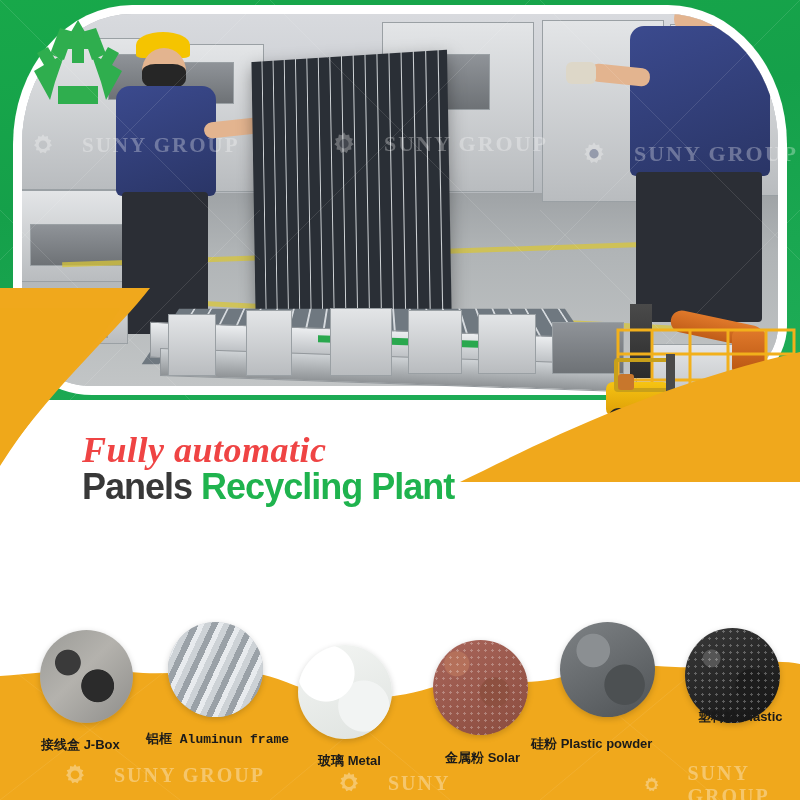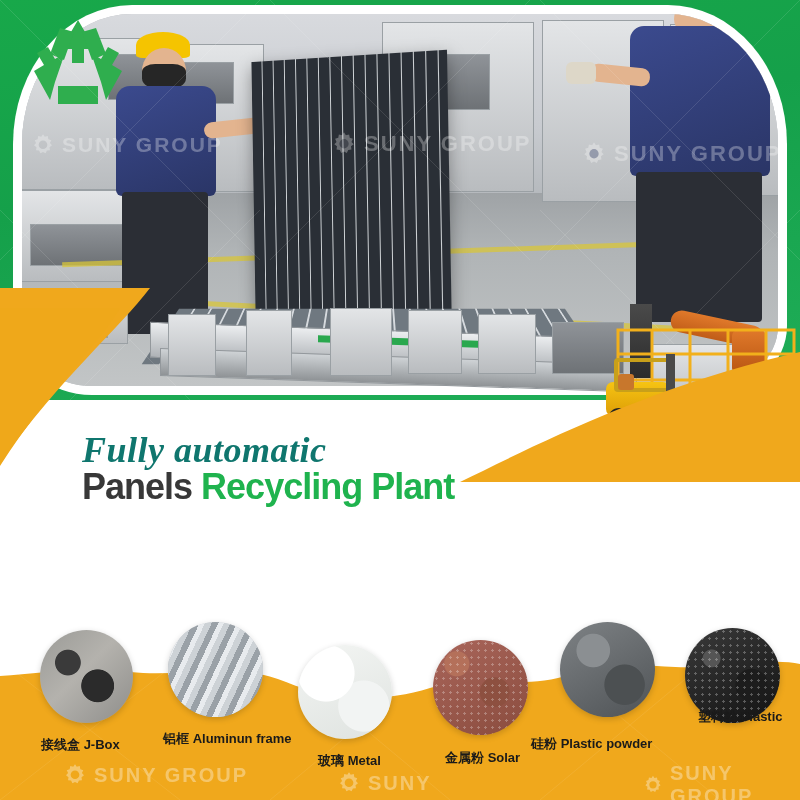--- a/index.html
+++ b/index.html
@@ -42,21 +42,21 @@
   .w-arm{position:absolute;background:#e3b48f;border-radius:8px;}
   .w-glove{position:absolute;background:#ddd7c8;border-radius:6px;}
 
   
   .conveyor{position:absolute;background:linear-gradient(180deg,#eceef0,#aeb2b6);border:1px solid #93989c;}
   .conv-green{position:absolute;background:#2aa84e;}
 
   
   .headline{position:absolute;left:82px;top:432px;width:680px;}
   .kicker{font-family:"Liberation Serif",serif;font-style:italic;font-weight:700;
-    font-size:36px;color:#0f766e;letter-spacing:.5px;line-height:1;}
+    font-size:36px;color:#ef4444;letter-spacing:.5px;line-height:1;}
   .h1{font-family:"Liberation Sans",sans-serif;font-weight:700;font-size:46px;
     color:#383838;line-height:1.07;letter-spacing:-1px;margin-top:9px;white-space:nowrap;}
   .h2{font-family:Liberation Sans, sans-serif;font-weight:700;font-size:36px;
     line-height:1.07;letter-spacing:-1px;color:#383838;white-space:nowrap;}
   .h2 .green{color:#1fb34e;}
 
   
   .prod{position:absolute;border-radius:50%;overflow:hidden;box-shadow:0 2px 6px rgba(0,0,0,.18);}
   .lbl{position:absolute;font-weight:700;font-size:13px;color:#1a1a1a;white-space:nowrap;}
   .lbl .en{font-weight:700;}
@@ -89,21 +89,21 @@
      radial-gradient(circle,rgba(255,255,255,.55) 1px,transparent 1.2px);
      background-size:7px 7px;opacity:.5;}
 
   
   .recycle{position:absolute;left:28px;top:14px;width:100px;height:96px;}
 
   
   .wm{position:absolute;display:flex;align-items:center;gap:6px;
      font-weight:700;letter-spacing:2px;opacity:.30;pointer-events:none;}
   .wm .gear{display:block;}
-  .wm .txt{font-family:Liberation Sans, sans-serif;}
+  .wm .txt{font-family:Liberation Serif, serif;margin-left:20px;}
   .wm-x{position:absolute;pointer-events:none;opacity:.25;}
 </style>
 </head>
 <body>
 
 <div id="poster">
 
   <div class="hero">
 
     <div class="hero-green"></div>
@@ -285,21 +285,21 @@
     <div class="tex-jbox"></div>
   </div>
   <div class="lbl" style="left:41px;top:736px;">
     <span>接线盒</span>
     <span class="en"> J-Box</span>
   </div>
 
   <div class="prod" style="left:168px;top:622px;width:95px;height:95px;">
     <div class="tex-alum"></div>
   </div>
-  <div class="lbl" style="left:163px;top:730px;">
+  <div class="lbl" style="left:146px;top:730px;font-family:Liberation Mono, monospace;">
     <span>铝框</span>
     <span class="en"> Aluminun frame</span>
   </div>
 
   <div class="prod" style="left:298px;top:645px;width:94px;height:94px;">
     <div class="tex-glass"></div>
   </div>
   <div class="lbl" style="left:318px;top:752px;">
     <span>玻璃</span>
     <span class="en"> Metal</span>

